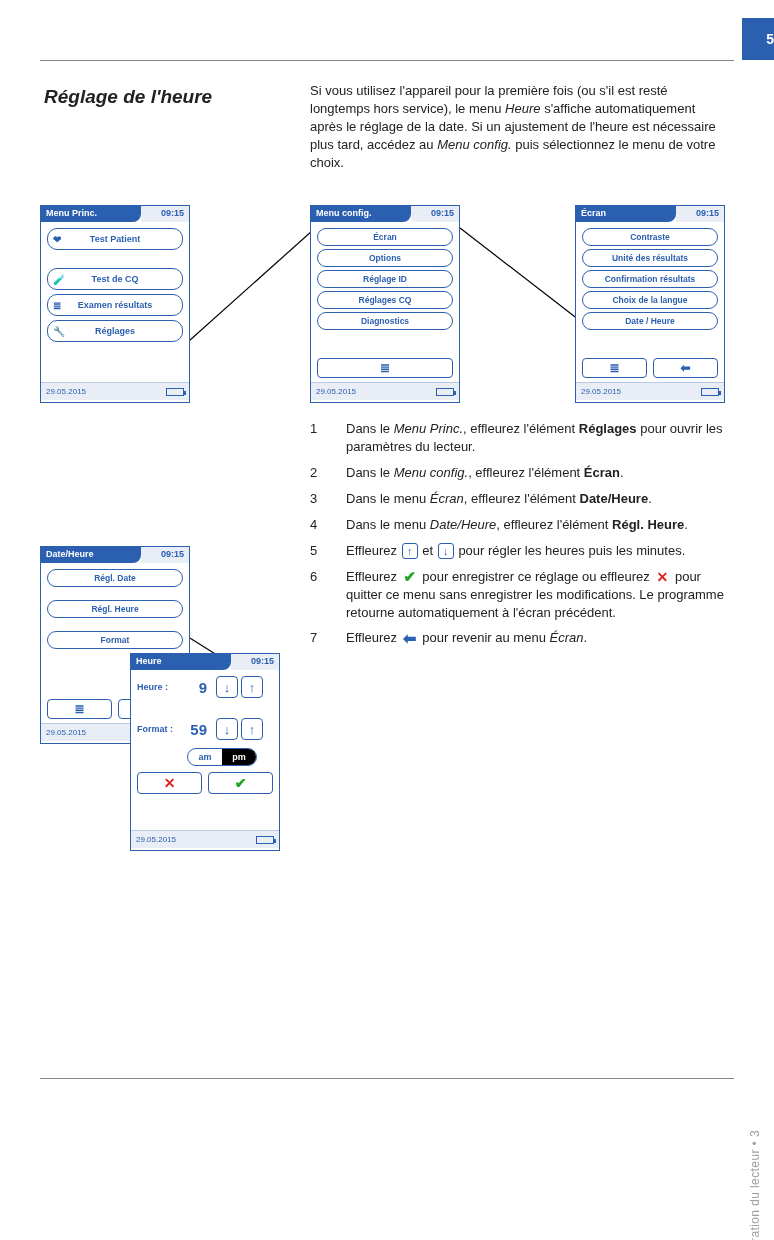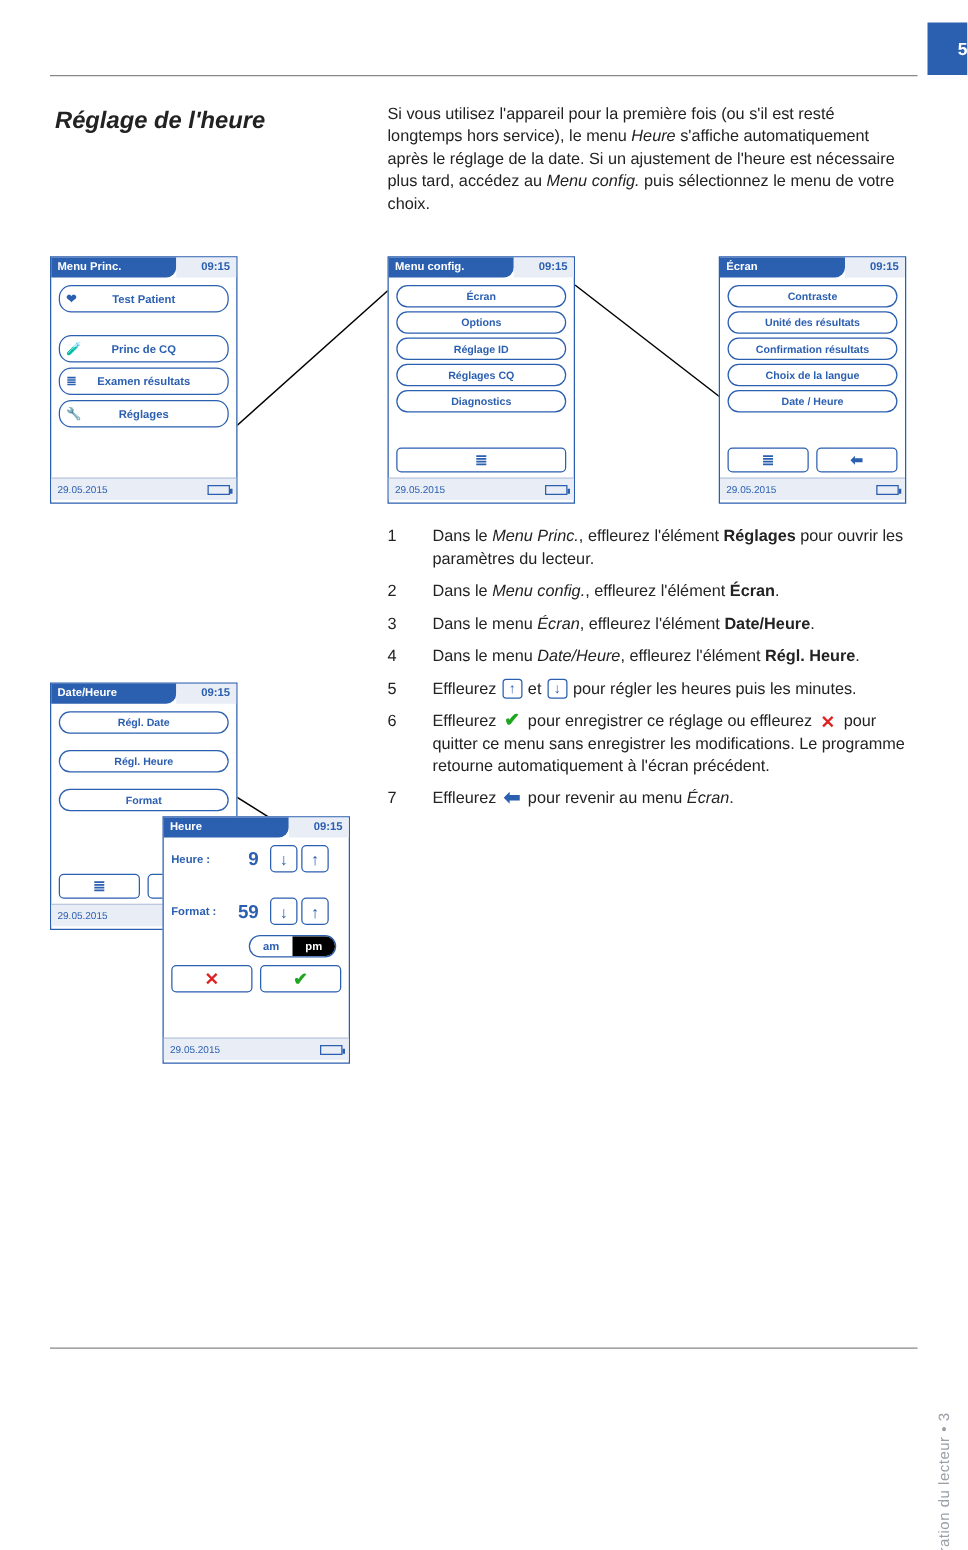--- a/index.html
+++ b/index.html
@@ -239,21 +239,21 @@
     margin-left: 3px;
     color: #2b5fb0;
     font-size: 13px;
   }
   .ampm {
     display: flex;
     border: 1.5px solid #2b5fb0;
     border-radius: 10px;
     overflow: hidden;
     width: 70px; height: 18px;
-    margin: 6px 4px 6px auto;
+    margin: 6px 16px 6px auto;
     font-size: 9px; font-weight: bold;
   }
   .ampm div {
     flex: 1; display: flex; align-items: center; justify-content: center;
     color: #2b5fb0;
   }
   .ampm .sel { background: #000000; color: #fff; }
   .confirm-row {
     display: flex; gap: 6px;
     height: 22px;
@@ -296,21 +296,21 @@
     <div class="t-right">09:15</div>
   </div>
   <div class="body">
     <div class="menu-btn">
         <span class="ic">❤</span>
         <span>Test Patient</span>
       </div>
     <div style="height:14px"></div>
     <div class="menu-btn">
         <span class="ic">🧪</span>
-        <span>Princ de CQ</span>
+        <span>Test de CQ</span>
       </div>
     <div class="menu-btn">
         <span class="ic">≣</span>
         <span>Examen résultats</span>
       </div>
     <div class="menu-btn">
         <span class="ic">🔧</span>
         <span>Réglages</span>
       </div>
   </div>

